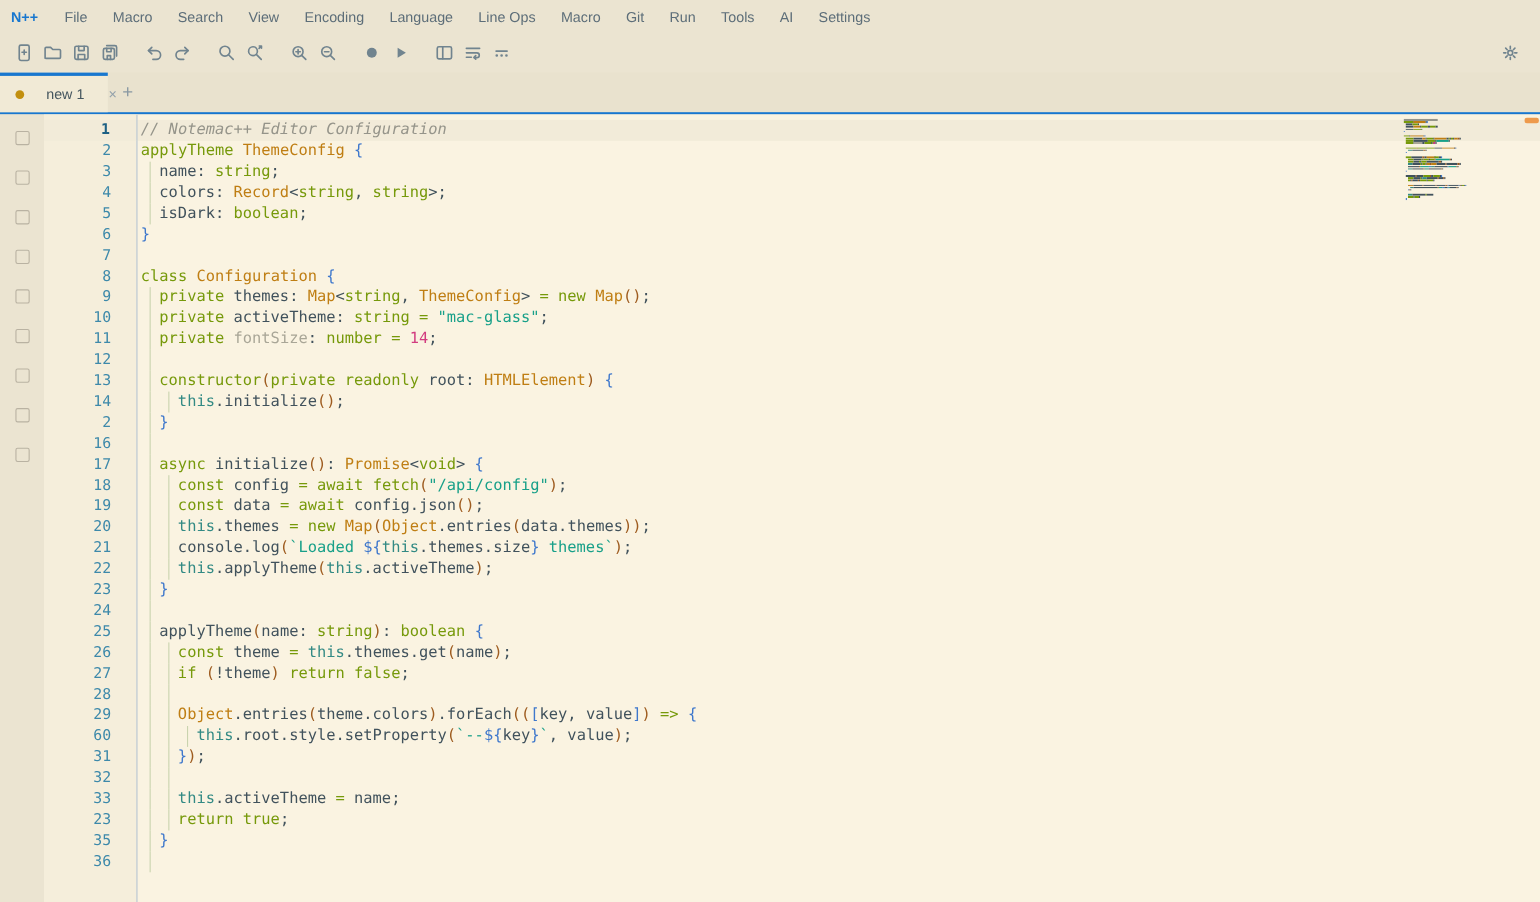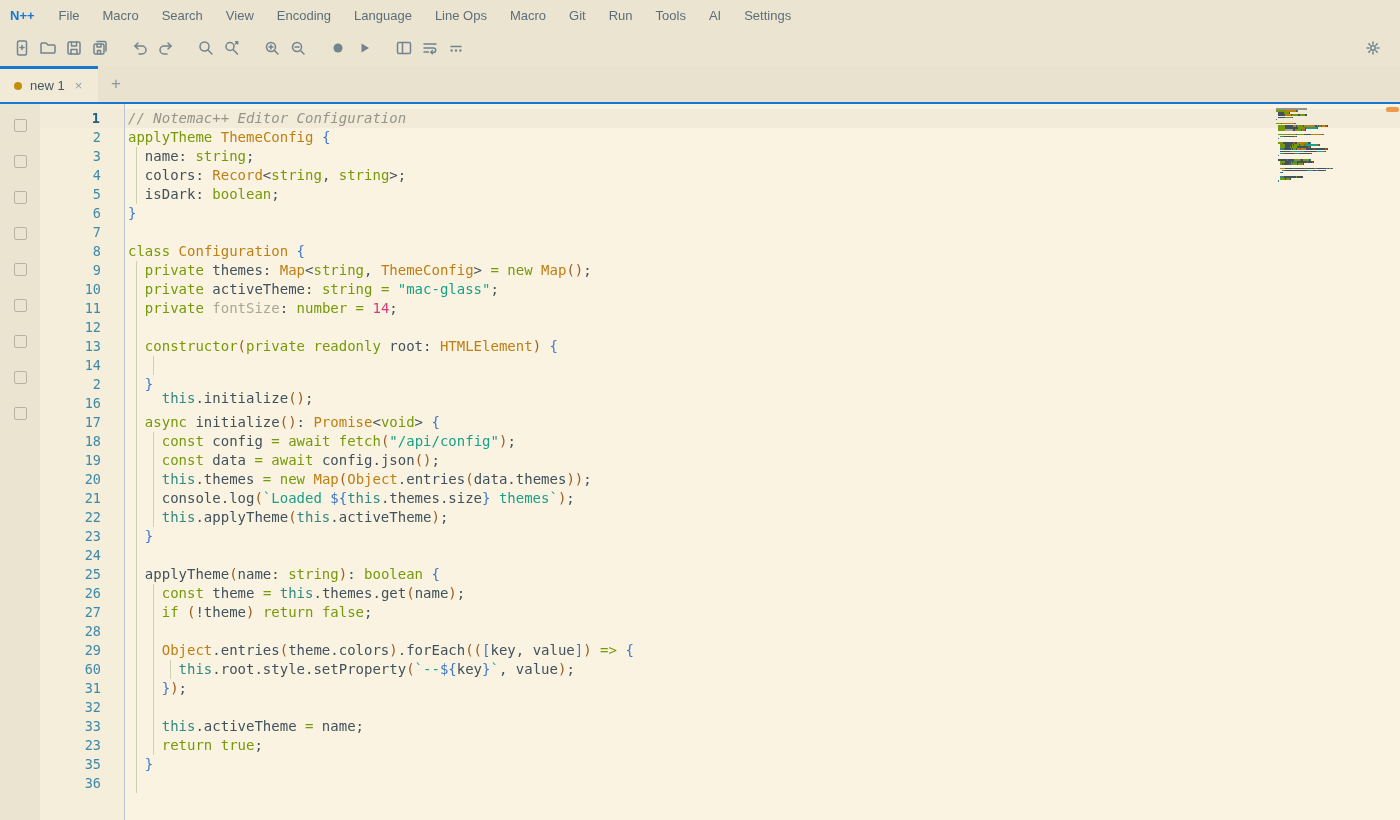--- a/index.html
+++ b/index.html
@@ -24,21 +24,21 @@
              background:var(--chrome); flex:none; }
   .tbtn { width:26px; height:26px; display:flex; align-items:center; justify-content:center; }
   .tbtn.gap { margin-left:14px; }
   .tbtn svg { stroke:var(--icon); fill:none; stroke-width:1.5; stroke-linecap:round; stroke-linejoin:round; }
   .tb-spacer { flex:1; }
   .theme-toggle { margin-right:14px; }
 
   
   .tabbar { height:38px; display:flex; align-items:stretch; background:#e9e2ce;
             border-bottom:2px solid var(--accent); flex:none; }
-  .tab { display:flex; align-items:center; gap:8px; padding:0 12px 0 14px; width:98px;
+  .tab { display:flex; align-items:center; gap:20px; padding:0 12px 0 14px; width:98px;
          background:#f1ead6; border-top:3px solid var(--accent);text-align:center; }
   .tab-dot { width:8px; height:8px; border-radius:50%; background:#c28f0e; flex:none; }
   .tab-label { font-size:13px; color:#45565f; white-space:nowrap; }
   .tab-close { font-size:13px; color:#93a1ab; margin-left:2px; }
   .newtab { width:36px; display:flex; align-items:center; justify-content:center;
             font-size:17px; color:#8a99a3; }
 
   
   .main { flex:1; display:flex; min-height:0; }
   .leftstrip { width:40px; flex:none; background:var(--chrome); display:flex;
@@ -278,21 +278,21 @@
           <div class="row">
             <span class="ln">12</span>
             <span class="linebody"><span class="guide" style="left: calc(1ch + 3px);"></span><span style="padding-left: 0ch; display: inline-block;"></span></span>
           </div>
           <div class="row">
             <span class="ln">13</span>
             <span class="linebody"><span class="guide" style="left: calc(1ch + 3px);"></span><span style="padding-left: 2ch; display: inline-block;"><span class="tok-k">constructor</span><span class="tok-p">(</span><span class="tok-k">private</span><span class="tok-d"> </span><span class="tok-k">readonly</span><span class="tok-d"> root: </span><span class="tok-t">HTMLElement</span><span class="tok-p">)</span><span class="tok-d"> </span><span class="tok-b">{</span></span></span>
           </div>
           <div class="row">
             <span class="ln">14</span>
-            <span class="linebody"><span class="guide" style="left: calc(1ch + 3px);"></span><span class="guide" style="left: calc(3ch + 3px);"></span><span style="padding-left: 4ch; display: inline-block; margin-top: 33px;"><span class="tok-th">this</span><span class="tok-d">.initialize</span><span class="tok-p">()</span><span class="tok-d">;</span></span></span>
+            <span class="linebody"><span class="guide" style="left: calc(1ch + 3px);"></span><span class="guide" style="left: calc(3ch + 3px);"></span><span style="padding-left: 4ch; display: inline-block;"><span class="tok-th">this</span><span class="tok-d">.initialize</span><span class="tok-p">()</span><span class="tok-d">;</span></span></span>
           </div>
           <div class="row">
             <span class="ln">2</span>
             <span class="linebody"><span class="guide" style="left: calc(1ch + 3px);"></span><span style="padding-left: 2ch; display: inline-block;"><span class="tok-b">}</span></span></span>
           </div>
           <div class="row">
             <span class="ln">16</span>
             <span class="linebody"><span class="guide" style="left: calc(1ch + 3px);"></span><span style="padding-left: 0ch; display: inline-block;"></span></span>
           </div>
           <div class="row">

